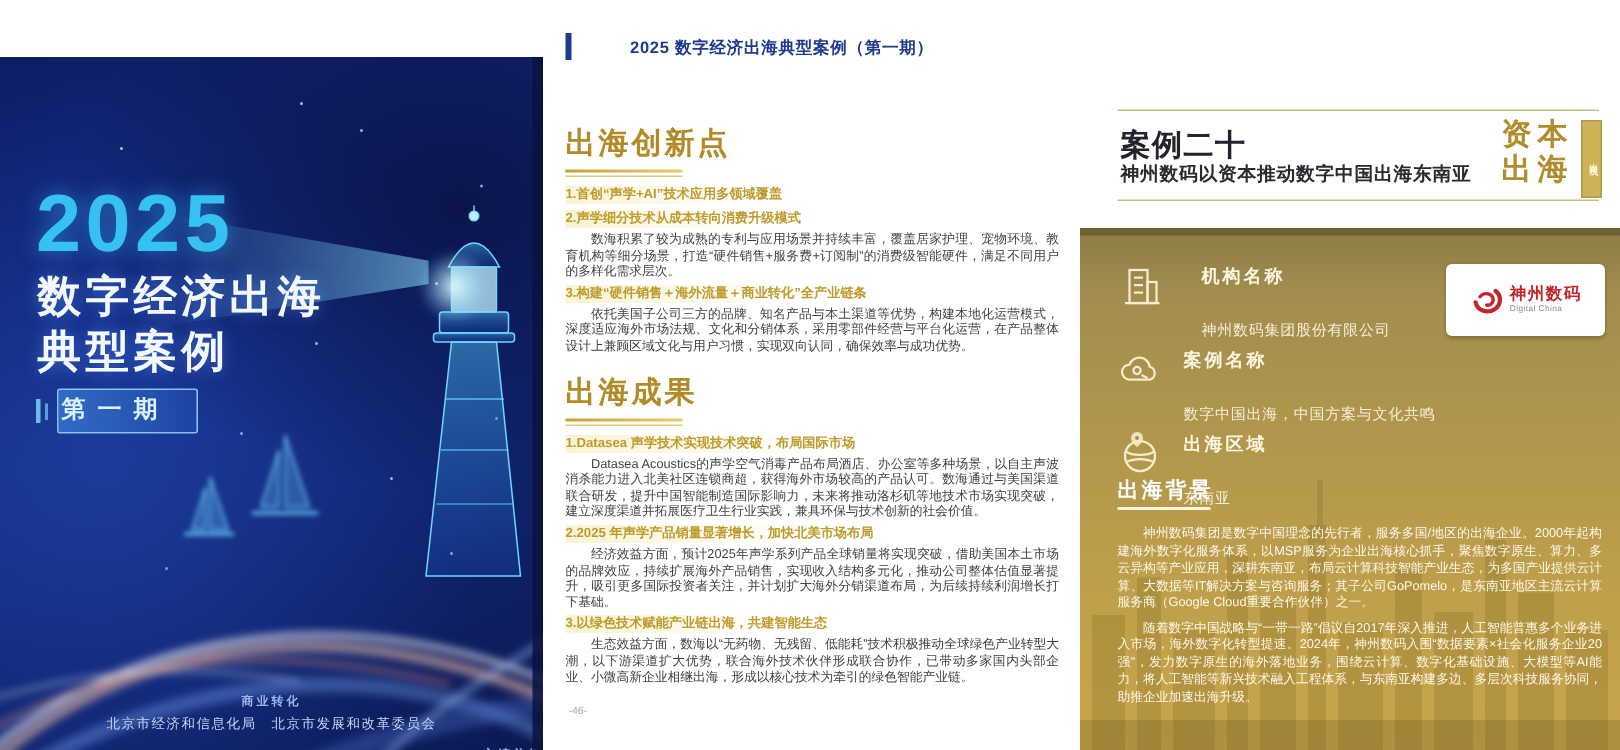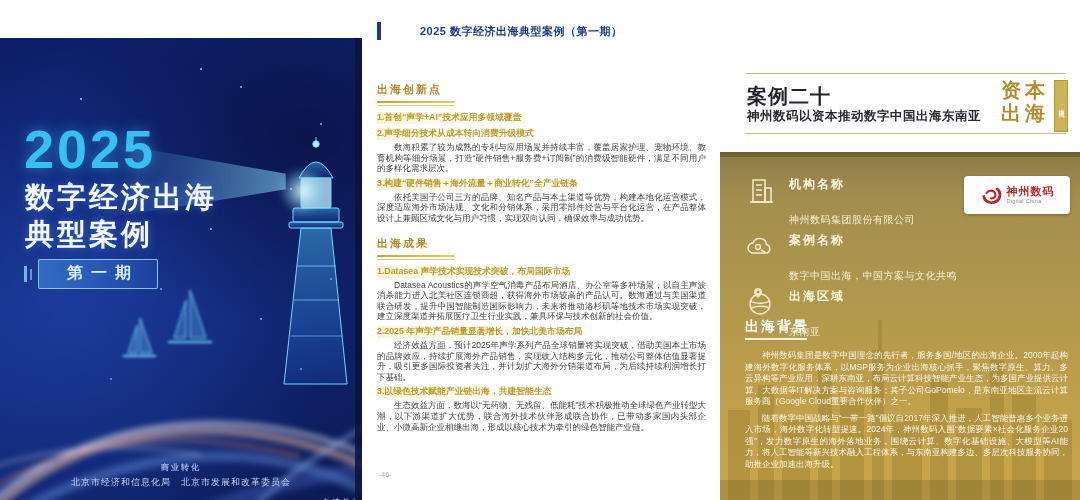--- a/index.html
+++ b/index.html
@@ -18,41 +18,41 @@
       -60px 80px 0 0 #8fb8ff, 10px 160px 0 0 #bcd9ff, 130px 210px 0 0 #9fc6ff,
       -120px 30px 0 0 #cfe6ff, -150px 140px 0 0 #7fa8f0, 60px 250px 0 0 #bcd9ff,
       -40px 220px 0 0 #9fc6ff, 100px 300px 0 0 #cfe6ff, -90px 310px 0 0 #8fb8ff; opacity:.8; }
   .cover-year { position:absolute; left:24px; top:80px; font-size:54px; font-weight:800; letter-spacing:3px;
     color:#35c2f2; text-shadow:0 0 14px rgba(60,190,255,.55); }
   .cover-title1 { position:absolute; left:25px; top:140px; font-size:29px; font-weight:800; color:#f4f9ff; letter-spacing:3px; text-shadow:0 0 10px rgba(90,150,255,.5); }
   .cover-title2 { position:absolute; left:25px; top:177px; font-size:29px; font-weight:800; color:#f4f9ff; letter-spacing:3px; text-shadow:0 0 10px rgba(90,150,255,.5); }
   .issue-wrap { position:absolute; left:24px; top:221px; display:flex; align-items:center; }
   .tick1 { width:3px; height:16px; background:#79c9ee; margin-right:3px; opacity:.9; }
   .tick2 { width:2px; height:11px; background:#79c9ee; margin-right:6px; opacity:.7; }
-  .issue-badge { padding:3px 18px 4px 28px; border:1px solid rgba(150,215,255,.85); border-radius:2px;
+  .issue-badge { padding:3px 18px 4px 2px; border:1px solid rgba(150,215,255,.85); border-radius:2px;
     background:linear-gradient(90deg, rgba(70,150,235,.55), rgba(45,95,200,.30));
     font-size:16px; font-weight:700; color:#d9f1ff; letter-spacing:8px; }
   .beam { position:absolute; left:100px; top:103px; width:186px; height:78px;
     background:linear-gradient(to left, rgba(140,225,255,.55), rgba(120,205,255,.22) 55%, rgba(120,205,255,0));
     clip-path:polygon(100% 42%, 0 0, 0 100%, 100% 62%); filter:blur(1px); }
   .cover-svg { position:absolute; left:0; top:0; width:362px; height:500px; }
   .cover-footer { position:absolute; left:0; right:0; top:424px; text-align:center; }
   .cf-label { font-size:8px; color:#9fb6e8; font-weight:700; letter-spacing:2px; }
   .cf-orgs { font-size:9px; color:#c9d6f2; margin-top:3px; letter-spacing:1px; }
   .cf-label2 { font-size:8px; color:#9fb6e8; font-weight:700; letter-spacing:2px; margin-top:8px;text-align:right; }
   .cf-org2 { font-size:9px; color:#c9d6f2; margin-top:3px; letter-spacing:1px; }
   .cf-date { font-size:10px; color:#d6e2f8; margin-top:12px; letter-spacing:1px; }
 
   
   .page-mid { position:absolute; left:362px; top:0; width:358px; height:500px; background:#fff; }
   .run-header { position:absolute; left:15px; top:22px; display:flex; align-items:center; }
   .run-bar { width:4px; height:18px; background:#1d3a8f; margin-right:7px; }
   .run-text { font-size:11px; font-weight:700; color:#1d3a8f; letter-spacing:.5px;margin-left:32px; }
   .mid-content { position:absolute; left:15px; right:14px; top:82px; }
-  .sec-head { font-size:11px; font-weight:800; color:#b28a28; letter-spacing:2px; }
+  .sec-head { font-size:20px; font-weight:800; color:#b28a28; letter-spacing:2px; }
   .sec-underline { width:78px; height:2px; margin-top:4px; background:linear-gradient(90deg,#c8a233,#e6cd6e); }
   .sec-underline2 { width:78px; height:1px; margin-top:2px; background:#dcc878; margin-bottom:6px; }
   .item-head { font-size:8.8px; font-weight:700; color:#bf9a2c; margin-top:4px; margin-bottom:2px;
     background:linear-gradient(90deg, rgba(240,230,160,.45), rgba(240,230,160,0) 85%); width:fit-content; padding-right:6px; }
   .item-body { font-size:8.5px; color:#3f3f42; line-height:10.6px; text-align:justify; text-indent:2em; }
   .sec-gap { height:12px; }
   .page-num { position:absolute; left:17px; bottom:22px; font-size:7px; color:#a8a8a8; }
 
   
   .page-right { position:absolute; left:720px; top:0; width:360px; height:500px; background:#fff; overflow:hidden; }
@@ -66,22 +66,22 @@
     border:1px solid #b09a3f; display:flex; align-items:center; justify-content:center; }
   .tag-ribbon span { writing-mode:vertical-rl; font-size:6px; color:#fffbe8; letter-spacing:1px; }
   .gold { position:absolute; left:0; top:152px; width:360px; height:348px;
     background:linear-gradient(180deg, #8a7a46 0%, #a28d4f 12%, #b0974d 40%, #bf9f4a 70%, #c9a64d 100%); }
   .gold-topstrip { position:absolute; left:0; top:0; width:100%; height:5px; background:#6d6134; }
   .gold-sky { position:absolute; left:0; bottom:0; width:100%; height:210px; opacity:.9; }
   .info-row { position:absolute; left:25px; display:flex; align-items:flex-start; }
   .info-icon { width:30px; height:30px; margin-right:14px; flex:none; }
   .info-label { font-size:12px; font-weight:800; color:#fdf6e0; letter-spacing:2px; }
   .info-value { font-size:10px; color:#f7efd5; margin-top:20px; letter-spacing:.5px; }
-  .row1 { top:24px; } .row2 { top:80px; } .row3 { top:136px; }
-  .logo-box { position:absolute; right:10px; top:24px; width:106px; height:38px; background:#fff; border-radius:4px;
+  .row1 { top:24px;gap:12px; } .row2 { top:80px; } .row3 { top:136px; }
+  .logo-box { position:absolute; right:10px; top:24px; width:106px; height:48px; background:#fff; border-radius:4px;
     display:flex; align-items:center; justify-content:center; box-shadow:0 1px 3px rgba(60,50,10,.4); }
   .logo-txt { margin-left:5px; line-height:1; }
   .logo-cn { font-size:11px; font-weight:800; color:#c0272d; letter-spacing:1px; }
   .logo-en { font-size:5.5px; color:#8a8a8a; margin-top:2px; letter-spacing:.3px; }
   .bg-head { position:absolute; left:25px; top:166px; font-size:14px; font-weight:800; color:#ffffff; letter-spacing:2px; }
   .bg-underline { position:absolute; left:25px; top:186px; width:62px; height:2px; background:#fdf6e0; }
   .bg-paras { position:absolute; left:25px; right:12px; top:198px; }
   .bg-paras p { font-size:8.5px; color:#fdf8ea; line-height:11.5px; text-align:justify; text-indent:2em; margin-bottom:5px; }
 </style>
 </head>

